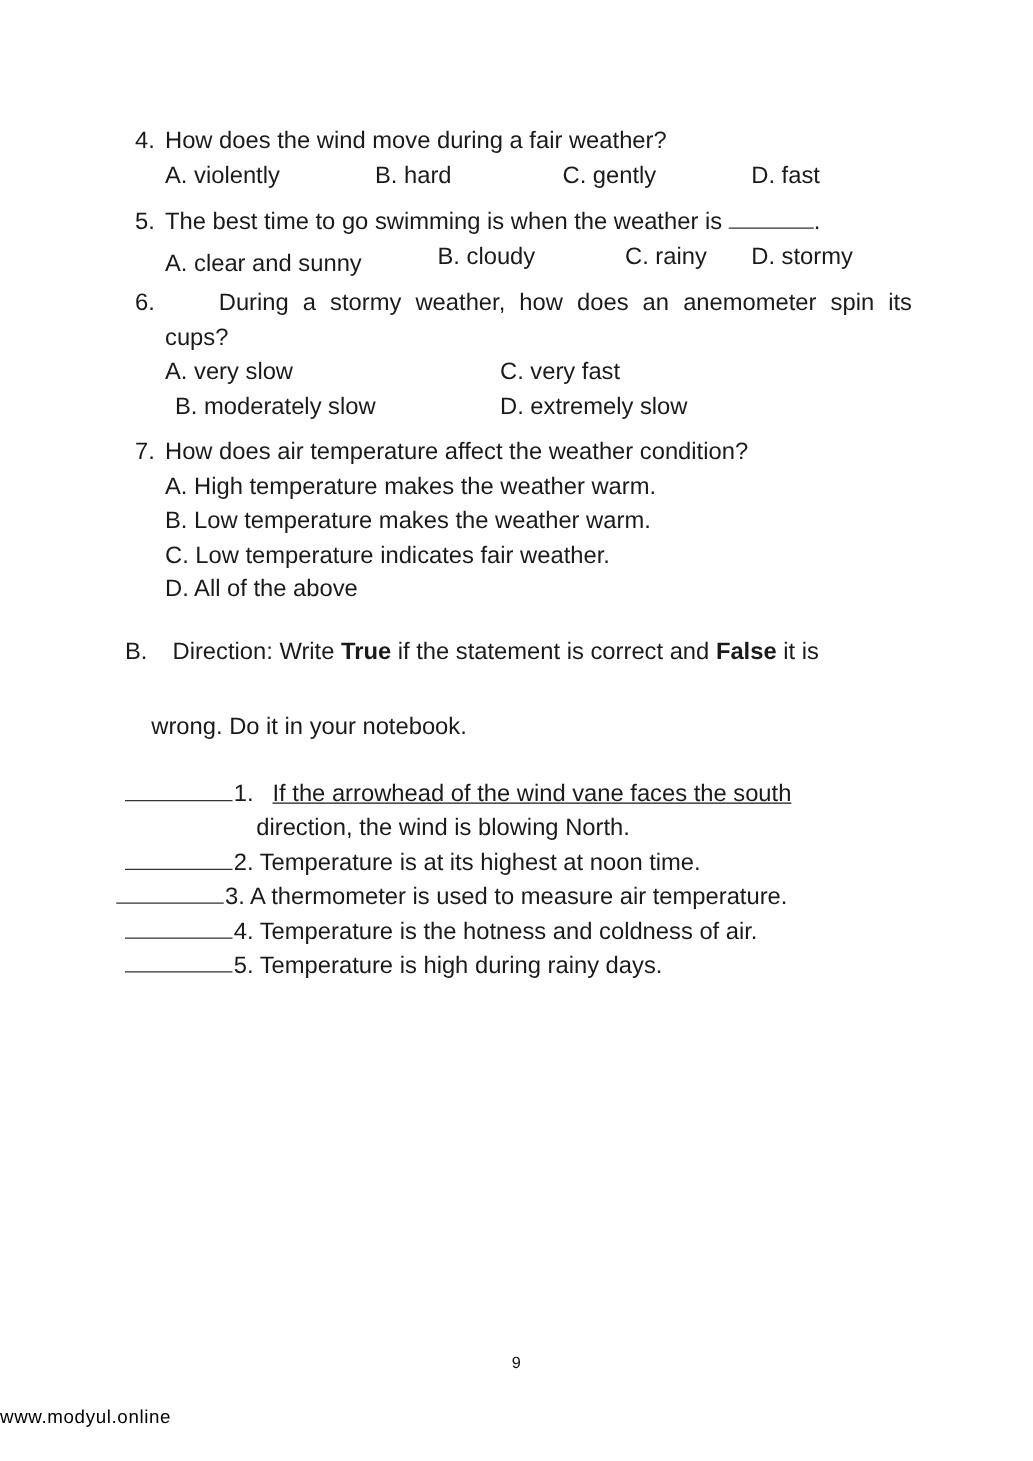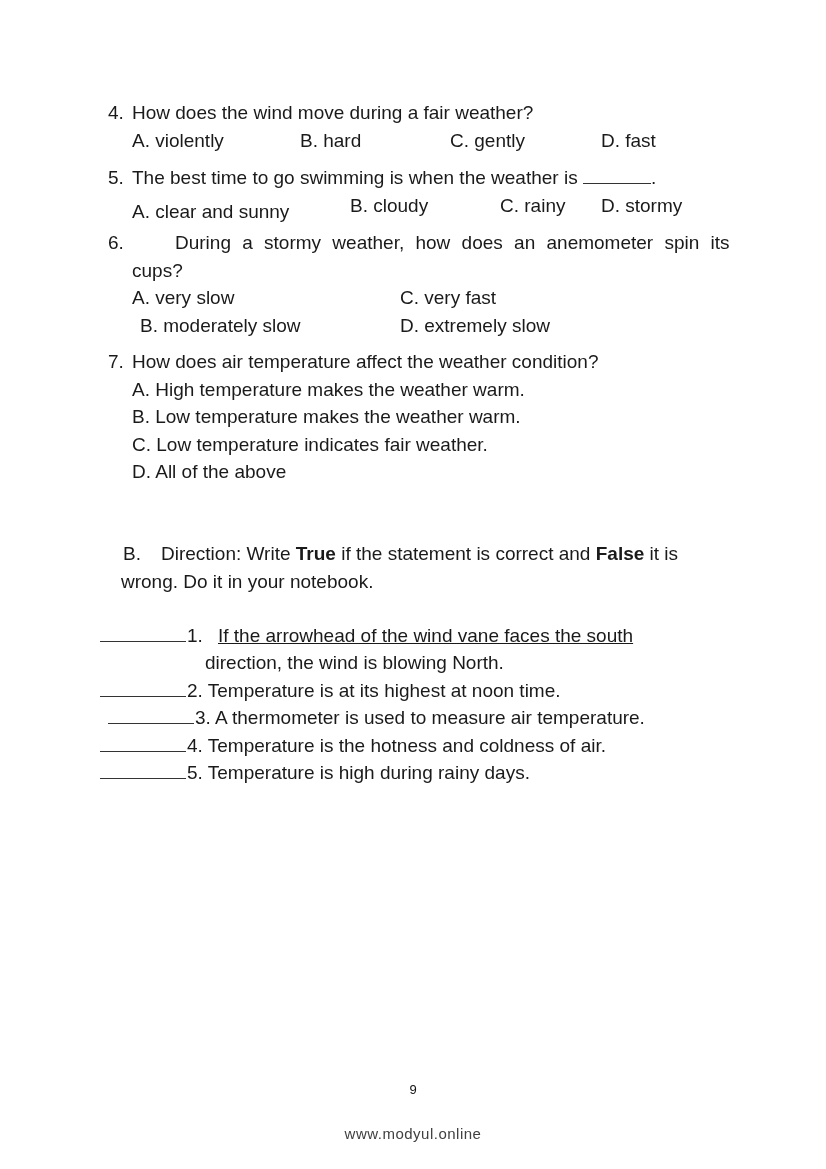--- a/index.html
+++ b/index.html
@@ -8,21 +8,21 @@
       font-family: "Liberation Sans", sans-serif; color: #1a1a1a;
       font-size: 19px;
     }
     .abs { position: absolute; white-space: nowrap; line-height: 27px; }
     .q-line { left: 108px; }
     .num { display: inline-block; width: 24px; }
     b { font-weight: bold; }
     .blank { display: inline-block; width: 86px; border-bottom: 1px solid #333; height: 18px; vertical-align: baseline; margin-right: 1px; }
     .inline-blank { display: inline-block; width: 68px; border-bottom: 1px solid #333; height: 16px; }
     .page-num { left: 0; width: 826px; text-align: center; font-size: 13px; top: 1080px; line-height: 20px; color: #111; }
-    .footer { left: 0; width: 826px; text-align: center; font-size: 15px; top: 1124px; line-height: 20px; color: #404040; letter-spacing: 0.5px; }
+    .footer { left: 0; width: 826px; font-size: 15px; top: 1124px; line-height: 20px; color: #000000; letter-spacing: 0.5px; }
   </style>
 </head>
 <body>
 
 <div class="abs q-line" style="top:99px;">
   <span class="num">4.</span><span>How does the wind move during a fair weather?</span>
 </div>
 <div class="abs" style="top:127px; left:132px;">A. violently</div>
 <div class="abs" style="top:127px; left:300px;">B. hard</div>
 <div class="abs" style="top:127px; left:450px;">C. gently</div>
@@ -49,34 +49,34 @@
 <div class="abs" style="top:312px; left:400px;">D. extremely slow</div>
 
 <div class="abs q-line" style="top:348px;">
   <span class="num">7.</span><span>How does air temperature affect the weather condition?</span>
 </div>
 <div class="abs" style="top:376px; left:132px;">A. High temperature makes the weather warm.</div>
 <div class="abs" style="top:403px; left:132px;">B.  Low temperature makes the weather warm.</div>
 <div class="abs" style="top:431px; left:132px;">C. Low temperature indicates fair weather.</div>
 <div class="abs" style="top:458px; left:132px;">D. All of the above</div>
 
-<div class="abs" style="top:540px; left:100px;margin-left:23px;">
+<div class="abs" style="top:508px; left:100px;">
   <span style="display:inline-block; width:38px;">B.</span><span>Direction: Write </span><b>True</b><span> if the statement is correct and </span><b>False</b><span> it is</span>
 </div>
 <div class="abs" style="top:568px; left:121px;">wrong. Do it in your notebook.</div>
 
 <div class="abs" style="top:622px; left:100px;text-decoration:underline;">
   <span class="blank"></span><span style="display:inline-block; width:31px;">1.</span><span>If the arrowhead of the wind vane faces the south</span>
 </div>
 <div class="abs" style="top:649px; left:205px;">direction, the wind is blowing North.</div>
 
 <div class="abs" style="top:677px; left:100px;">
   <span class="blank"></span><span>2.</span> <span>Temperature is at its highest at noon time.</span>
 </div>
-<div class="abs" style="top:704px; left:108px;">
+<div class="abs" style="top:704px; left:93px;">
   <span class="blank"></span><span>3.</span> <span>A thermometer is used to measure air temperature.</span>
 </div>
 <div class="abs" style="top:732px; left:100px;">
   <span class="blank"></span><span>4.</span> <span>Temperature is the hotness and coldness of air.</span>
 </div>
 <div class="abs" style="top:759px; left:100px;">
   <span class="blank"></span><span>5.</span> <span>Temperature is high during rainy days.</span>
 </div>
 
 <div class="abs page-num">9</div>

